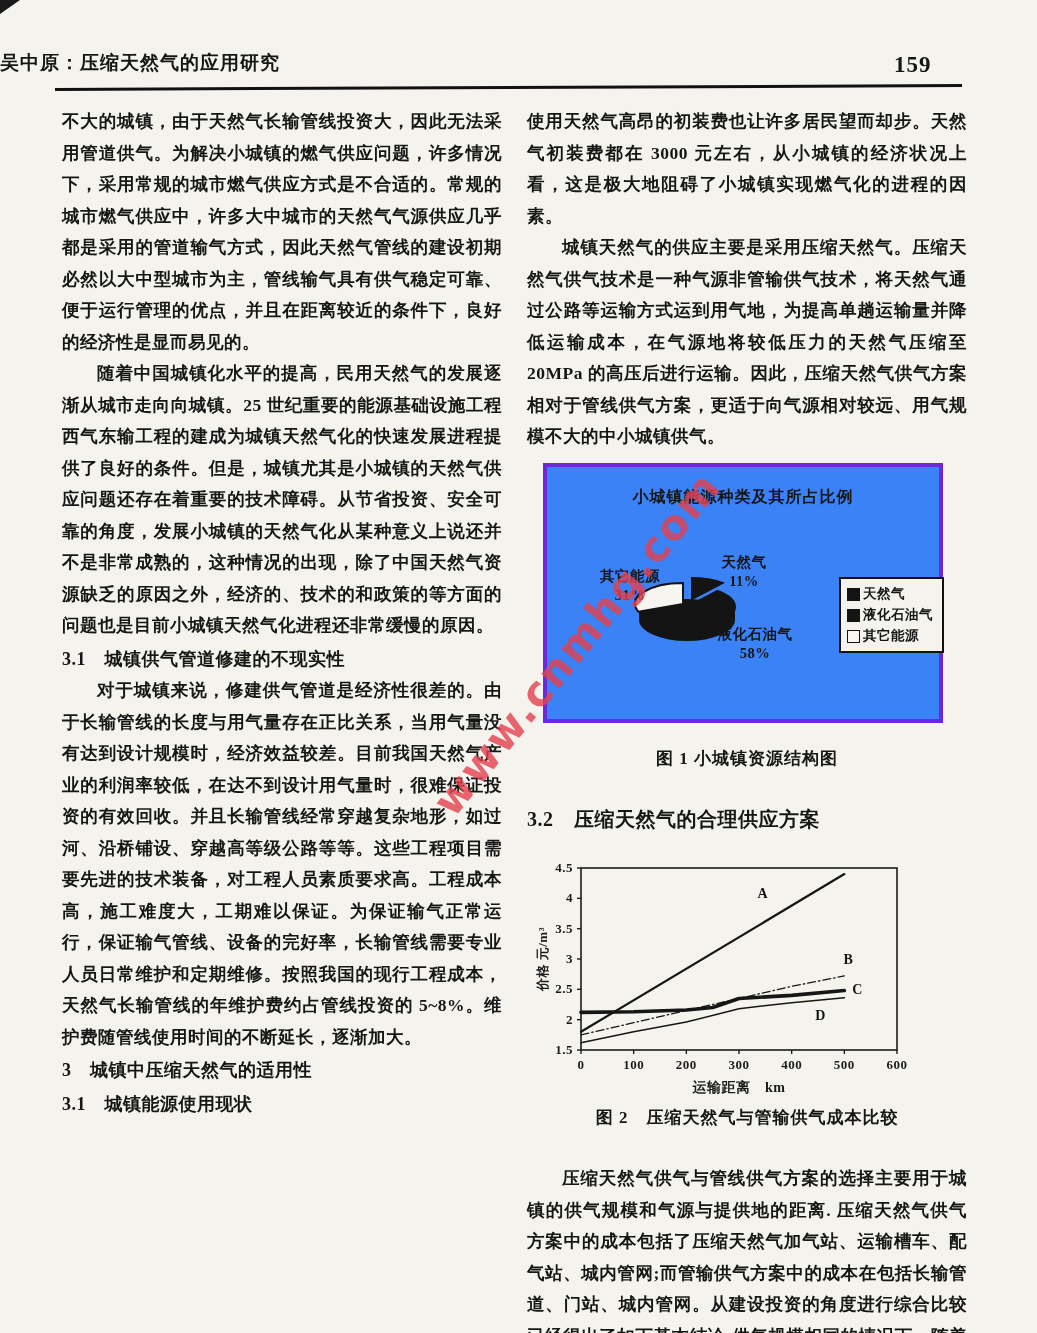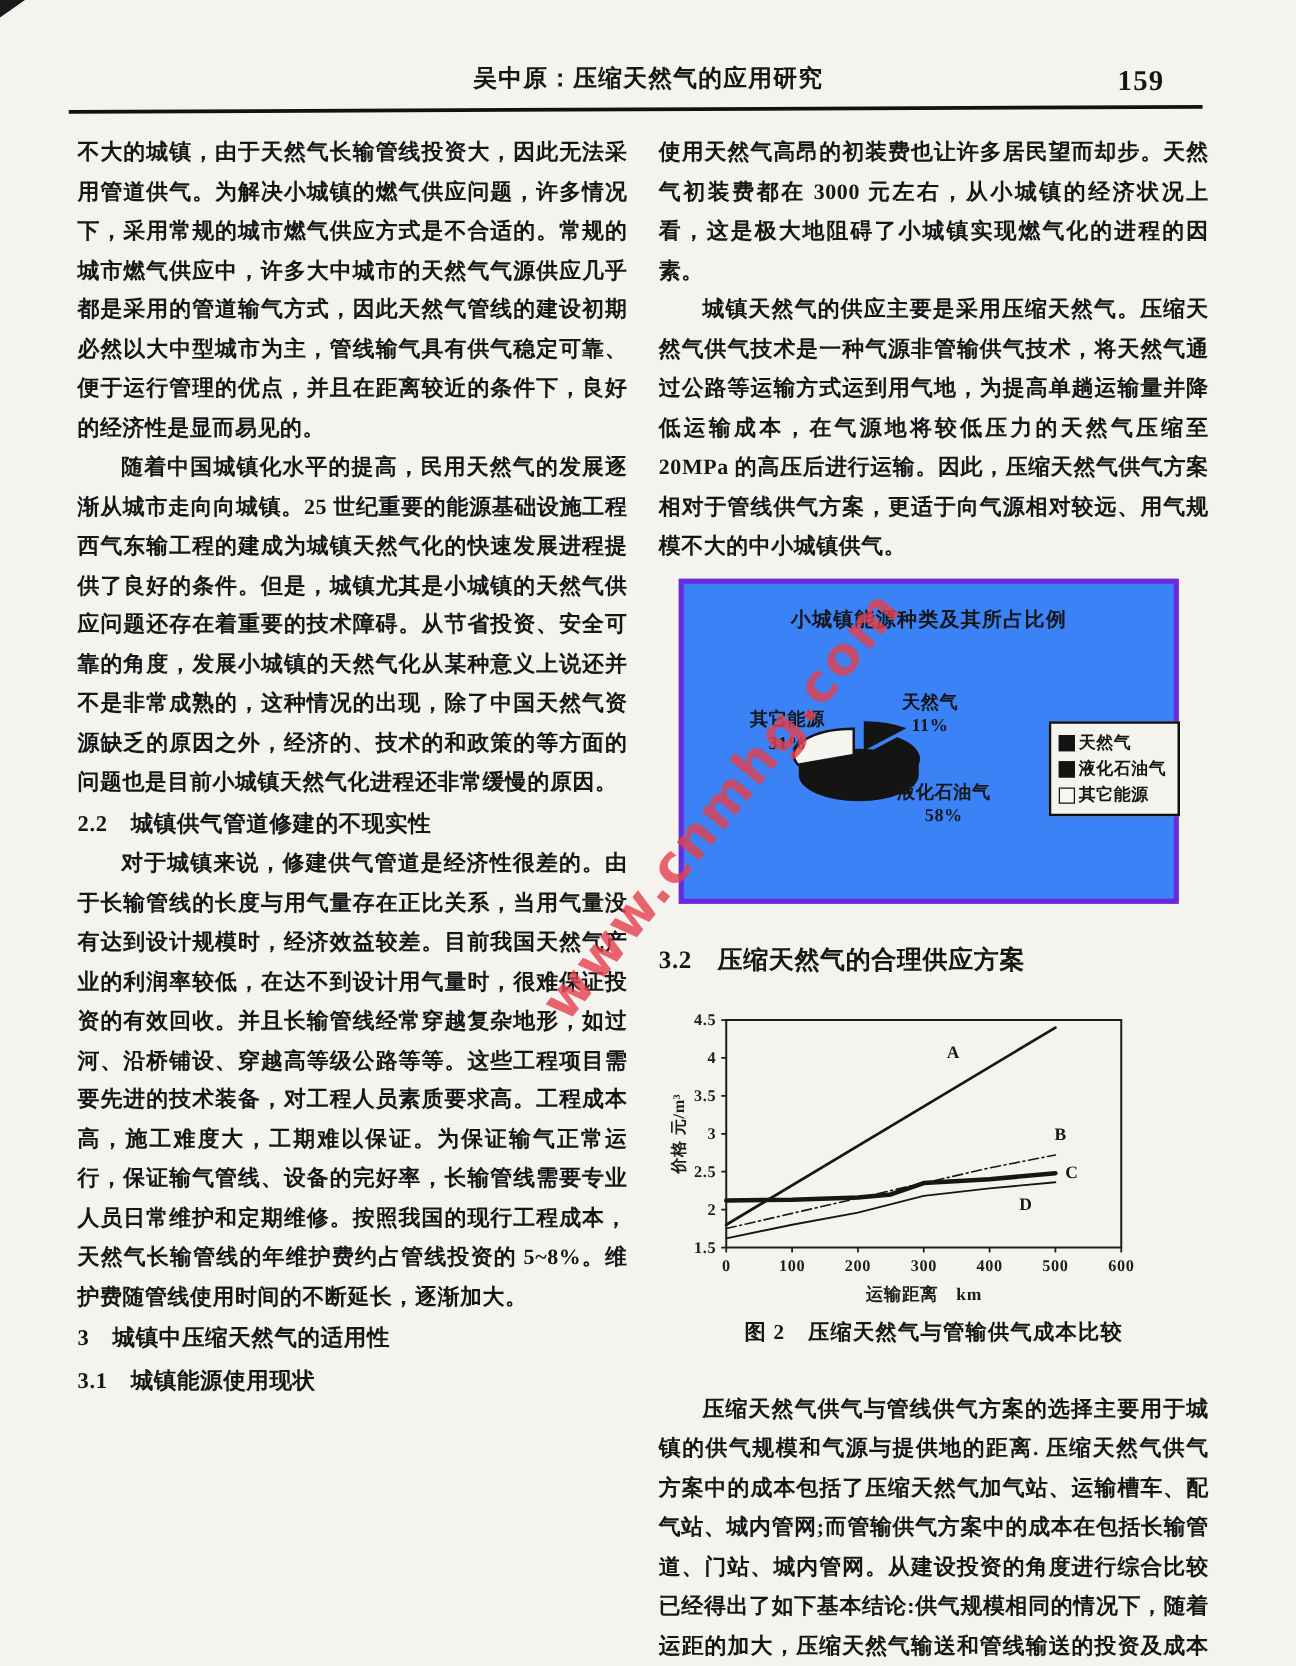--- a/index.html
+++ b/index.html
@@ -13,21 +13,21 @@
     font-family:"Liberation Serif", serif;
     color:#161616;
   }
   .corner-artifact{
     position:absolute;left:0;top:0;width:0;height:0;
     border-top:14px solid #1a1a1a;border-right:20px solid transparent;
   }
   
   .hdr-title{
     position:absolute;top:50px;left:0;width:100%;
-    text-align:center;font-size:19px;font-weight:bold;letter-spacing:1px;
+    font-size:19px;font-weight:bold;letter-spacing:1px;
   }
   .hdr-page{
     position:absolute;top:52px;left:894px;
     font-size:23px;font-weight:bold;letter-spacing:1px;
   }
   .hdr-rule{
     position:absolute;top:86px;left:55px;width:907px;height:3px;
     background:#111;transform:rotate(-0.25deg);
   }
   
@@ -94,21 +94,21 @@
 
   <div class="corner-artifact"></div>
 
   <div class="hdr-title">吴中原：压缩天然气的应用研究</div>
   <div class="hdr-page">159</div>
   <div class="hdr-rule"></div>
 
   <div class="col col-left">
     <p class="para">不大的城镇，由于天然气长输管线投资大，因此无法采用管道供气。为解决小城镇的燃气供应问题，许多情况下，采用常规的城市燃气供应方式是不合适的。常规的城市燃气供应中，许多大中城市的天然气气源供应几乎都是采用的管道输气方式，因此天然气管线的建设初期必然以大中型城市为主，管线输气具有供气稳定可靠、便于运行管理的优点，并且在距离较近的条件下，良好的经济性是显而易见的。</p>
     <p class="para indent">随着中国城镇化水平的提高，民用天然气的发展逐渐从城市走向向城镇。25 世纪重要的能源基础设施工程西气东输工程的建成为城镇天然气化的快速发展进程提供了良好的条件。但是，城镇尤其是小城镇的天然气供应问题还存在着重要的技术障碍。从节省投资、安全可靠的角度，发展小城镇的天然气化从某种意义上说还并不是非常成熟的，这种情况的出现，除了中国天然气资源缺乏的原因之外，经济的、技术的和政策的等方面的问题也是目前小城镇天然气化进程还非常缓慢的原因。</p>
-    <p class="sec-heading">2.2　城镇供气管道修建的不现实性</p>
+    <p class="sec-heading">3.1　城镇供气管道修建的不现实性</p>
     <p class="para indent">对于城镇来说，修建供气管道是经济性很差的。由于长输管线的长度与用气量存在正比关系，当用气量没有达到设计规模时，经济效益较差。目前我国天然气产业的利润率较低，在达不到设计用气量时，很难保证投资的有效回收。并且长输管线经常穿越复杂地形，如过河、沿桥铺设、穿越高等级公路等等。这些工程项目需要先进的技术装备，对工程人员素质要求高。工程成本高，施工难度大，工期难以保证。为保证输气正常运行，保证输气管线、设备的完好率，长输管线需要专业人员日常维护和定期维修。按照我国的现行工程成本，天然气长输管线的年维护费约占管线投资的 5~8%。维护费随管线使用时间的不断延长，逐渐加大。</p>
     <p class="sec-heading">3　城镇中压缩天然气的适用性</p>
     <p class="sec-heading">3.1　城镇能源使用现状</p>
 
   </div>
 
   <div class="col col-right">
     <p class="para">使用天然气高昂的初装费也让许多居民望而却步。天然气初装费都在 3000 元左右，从小城镇的经济状况上看，这是极大地阻碍了小城镇实现燃气化的进程的因素。</p>
     <p class="para indent">城镇天然气的供应主要是采用压缩天然气。压缩天然气供气技术是一种气源非管输供气技术，将天然气通过公路等运输方式运到用气地，为提高单趟运输量并降低运输成本，在气源地将较低压力的天然气压缩至 20MPa 的高压后进行运输。因此，压缩天然气供气方案相对于管线供气方案，更适于向气源相对较远、用气规模不大的中小城镇供气。</p>
 
@@ -141,20 +141,21 @@
         <div class="legend-row">
           <span class="swatch swatch-filled"></span>
           <span>液化石油气</span>
         </div>
         <div class="legend-row">
           <span class="swatch swatch-open"></span>
           <span>其它能源</span>
         </div>
       </div>
     </div>
+    <p class="fig-caption">图 1 小城镇资源结构图</p>
 
     <p class="sec-heading-r">3.2　压缩天然气的合理供应方案</p>
 
     <div class="fig2-wrap">
       <svg id="line-svg" width="430" height="248" viewBox="0 0 430 248">
           <rect x="48" y="14" width="316" height="182" fill="none" stroke="#1c1c1c" stroke-width="1.6"></rect>
           <line x1="48" y1="196" x2="48" y2="200" stroke="#1c1c1c" stroke-width="1.4"></line>
           <text x="48" y="215" text-anchor="middle" font-size="13" font-weight="bold" font-family="&quot;Liberation Serif&quot;,serif" fill="#1c1c1c">0</text>
           <line x1="100.66666666666666" y1="196" x2="100.66666666666666" y2="200" stroke="#1c1c1c" stroke-width="1.4"></line>
           <text x="100.66666666666666" y="215" text-anchor="middle" font-size="13" font-weight="bold" font-family="&quot;Liberation Serif&quot;,serif" fill="#1c1c1c">100</text>

